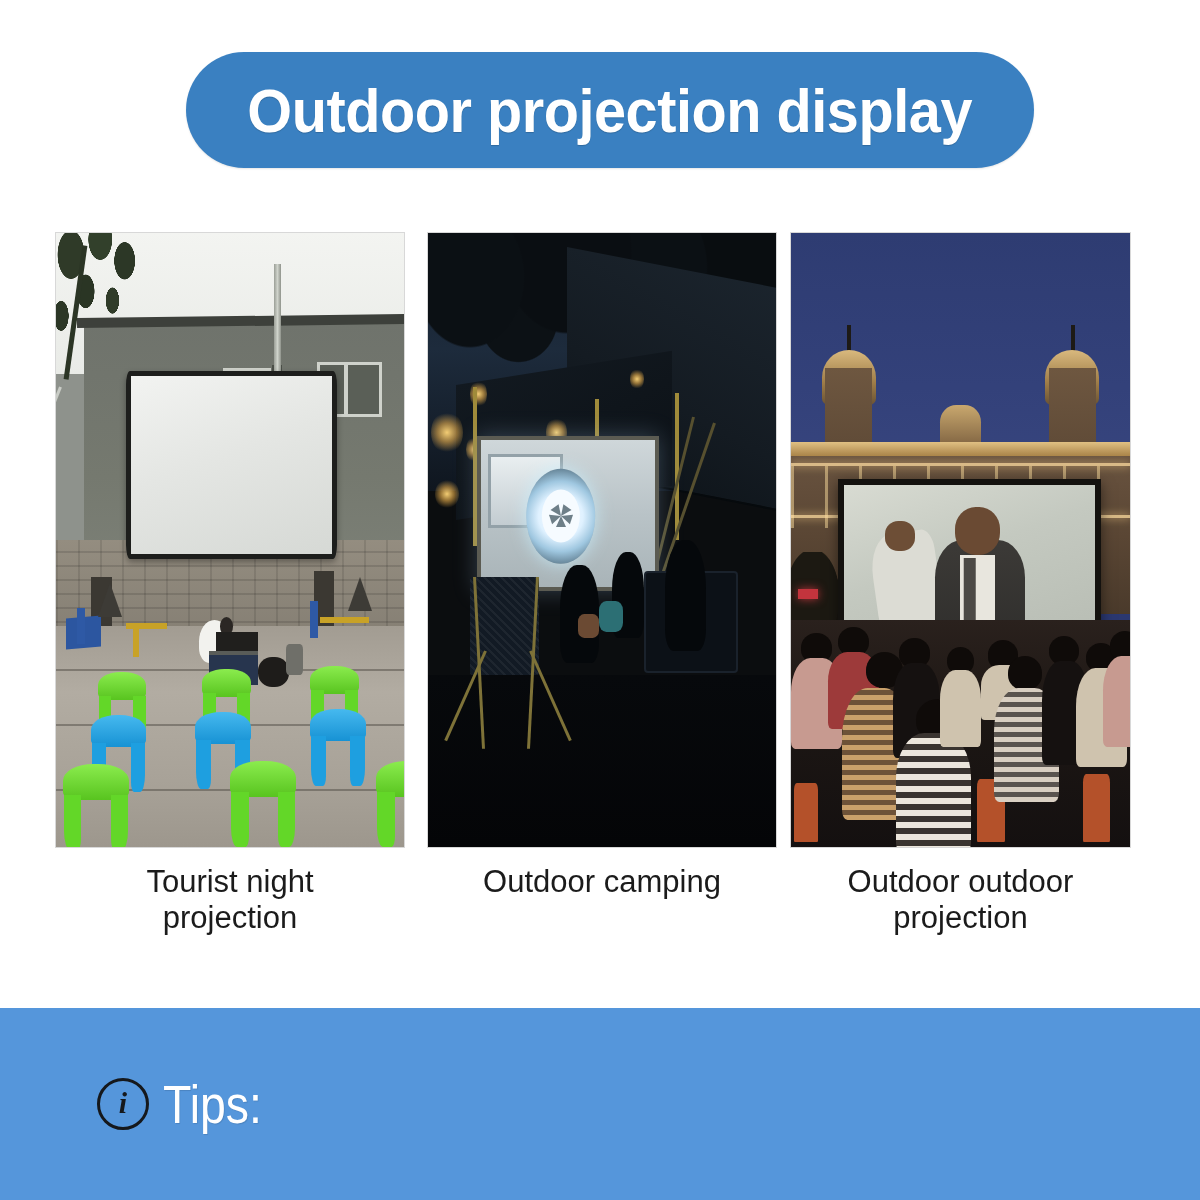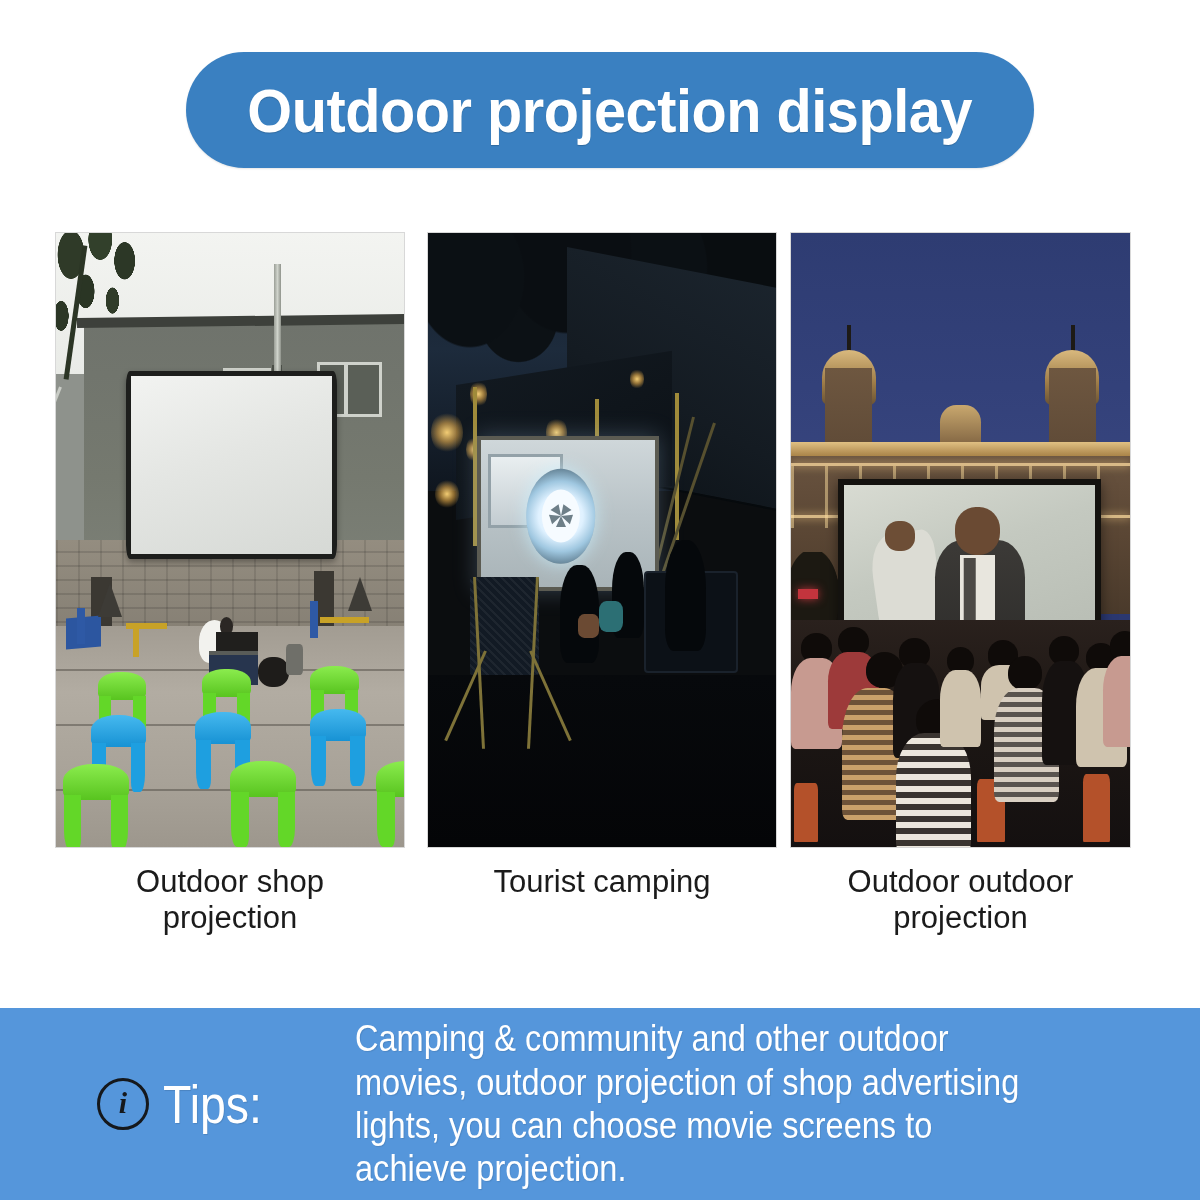--- a/index.html
+++ b/index.html
@@ -588,21 +588,21 @@
             <div class="legL"></div>
             <div class="legR"></div>
         </div>
         <div class="stool green" style="left:92%; top:86%; width:19%; height:14%;">
           <div class="seat"></div>
             <div class="legL"></div>
         </div>
       </div>
     </div>
     <div class="photo-caption">
-      <div>Outdoor shop</div>
+      <div>Tourist night</div>
       <div>projection</div>
     </div>
   </div>
 
   <div class="photo-card c1">
     <div class="photo-frame">
       <div id="photo-camp">
         <div class="nightsky"></div>
         <div class="foliage"></div>
         <div class="tarp"></div>
@@ -638,21 +638,21 @@
         <div class="chairleg d"></div>
         <div class="chair2"></div>
         <div class="person-sil s1"></div>
         <div class="person-sil s2"></div>
         <div class="person-sil s3"></div>
         <div class="gear g-a"></div>
         <div class="gear g-b"></div>
       </div>
     </div>
     <div class="photo-caption">
-      <div>Tourist camping</div>
+      <div>Outdoor camping</div>
       <div></div>
     </div>
   </div>
 
   <div class="photo-card c2">
     <div class="photo-frame">
       <div id="photo-day">
         <div class="duskysky"></div>
         <div class="spire sp1"></div>
         <div class="spire sp2"></div>
@@ -717,19 +717,13 @@
 
 </div>
 
 <div id="tips-panel">
   <div id="tips-left">
     <div id="info-icon">
       <span>i</span>
     </div>
     <div id="tips-label">Tips:</div>
   </div>
-  <div id="tips-body">
-    <div class="tips-line">Camping &amp; community and other outdoor</div>
-    <div class="tips-line">movies, outdoor projection of shop advertising</div>
-    <div class="tips-line">lights, you can choose movie screens to</div>
-    <div class="tips-line">achieve projection.</div>
-  </div>
 </div>
 
 </body></html>

